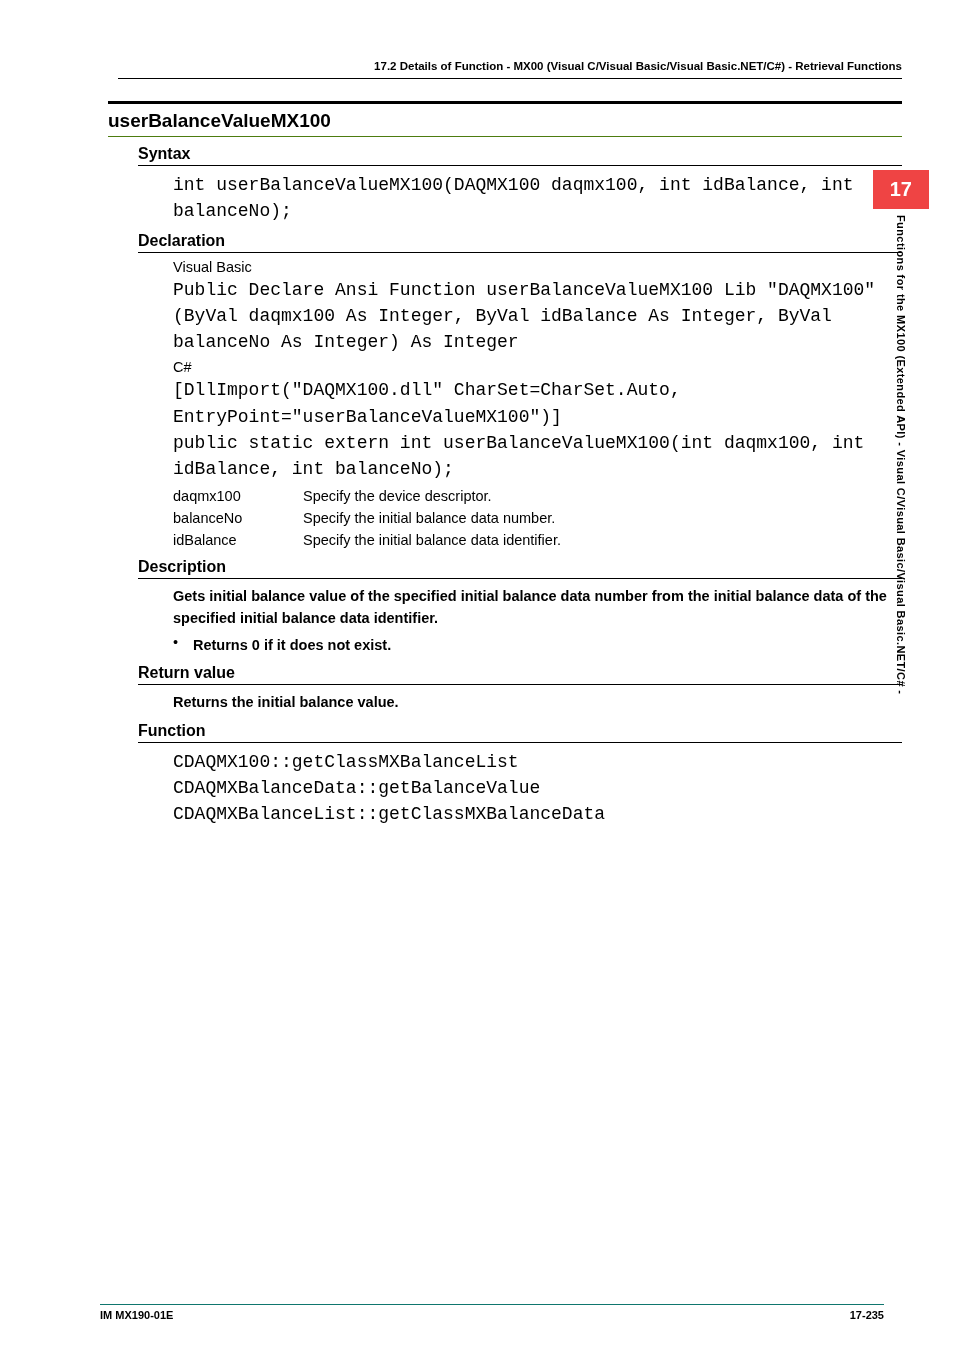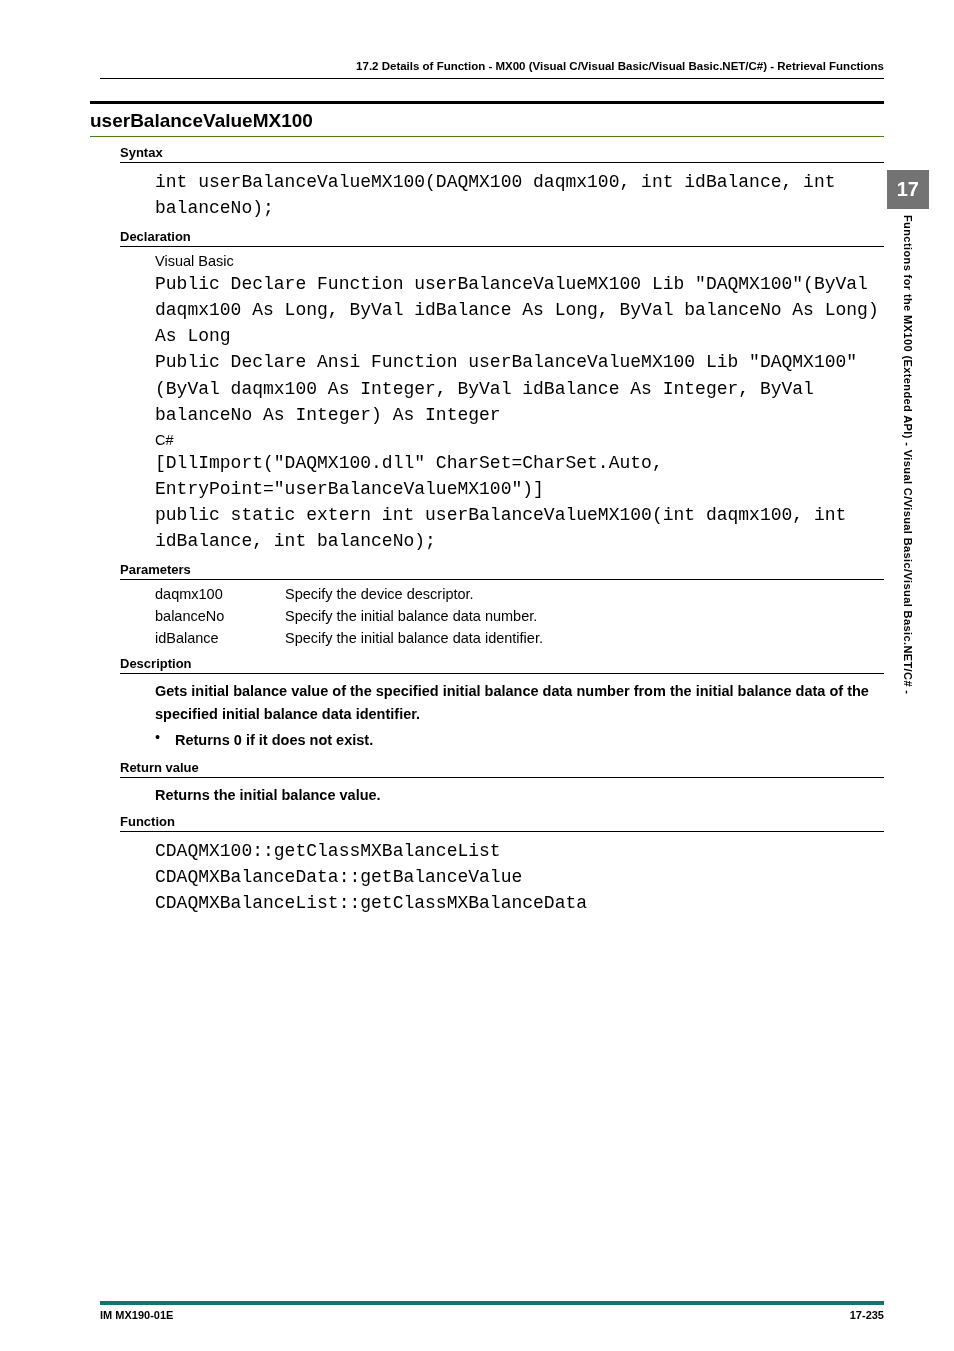--- a/index.html
+++ b/index.html
@@ -6,40 +6,41 @@
   body {
     font-family: Arial, Helvetica, sans-serif;
     font-size: 14px;
     width: 954px;
     height: 1351px;
     position: relative;
     background: #fff;
     color: #000;
   }
   .page {
-    padding: 60px 70px 30px 100px;
+    padding: 60px 52px 30px 100px;
+    margin-left: 18px;
   }
   .top-header {
     font-size: 11.5px;
     font-weight: bold;
     text-align: right;
     border-bottom: 1px solid #000;
     padding-bottom: 6px;
     margin-bottom: 22px;
   }
   .fn-title {
     font-size: 19px;
     font-weight: bold;
     border-top: 3px solid #000;
     border-bottom: 1px solid #4d7c0f;
     padding: 6px 0 4px 0;
     margin-left: -10px;
   }
   .section-h {
-    font-size: 13px;
+    font-size: 16px;
     font-weight: bold;
     border-bottom: 1px solid #000;
     padding: 4px 0 2px 0;
     margin-top: 4px;
     margin-left: 20px;
   }
   .body-block {
     margin-left: 55px;
     margin-top: 6px;
     margin-bottom: 2px;
@@ -82,40 +83,40 @@
   }
   .side-tab {
     position: absolute;
     right: 25px;
     top: 170px;
     display: flex;
     flex-direction: column;
     align-items: center;
   }
   .side-tab-box {
-    background: #737373;
+    background: #ef4444;
     color: #fff;
     font-size: 20px;
     font-weight: bold;
-    padding: 8px 10px;
+    padding: 8px 17px;
     margin-bottom: 6px;
   }
   .side-tab-text {
     writing-mode: vertical-rl;
     text-orientation: mixed;
     font-size: 11px;
     font-weight: bold;
     letter-spacing: 0.4px;
   }
   .footer {
     position: absolute;
     bottom: 30px;
     left: 100px;
     right: 70px;
-    border-top: 4px solid #0f766e;
+    border-top: 1px solid #0f766e;
     padding-top: 4px;
     display: flex;
     justify-content: space-between;
     font-size: 11px;
     font-weight: bold;
   }
 </style>
 </head>
 <body>
 
@@ -124,28 +125,26 @@
   <div class="top-header">17.2  Details of  Function - MX00 (Visual C/Visual Basic/Visual Basic.NET/C#) - Retrieval Functions</div>
 
   <div class="fn-title">userBalanceValueMX100</div>
 
   <div class="section-h">Syntax</div>
   <div class="body-block code">int userBalanceValueMX100(DAQMX100 daqmx100, int idBalance, int balanceNo);</div>
 
   <div class="section-h">Declaration</div>
   <div class="body-block">
     <div class="sub-label">Visual Basic</div>
-    <div class="code">Public Declare Function userBalanceValueMX100 Lib "DAQMX100"(ByVal daqmx100 As Long, ByVal idBalance As Long, ByVal balanceNo As Long) As Long</div>
     <div class="code">Public Declare Ansi Function userBalanceValueMX100 Lib "DAQMX100"(ByVal daqmx100 As Integer, ByVal idBalance As Integer, ByVal balanceNo As Integer) As Integer</div>
     <div class="sub-label">C#</div>
     <div class="code">[DllImport("DAQMX100.dll" CharSet=CharSet.Auto, EntryPoint="userBalanceValueMX100")]
 public static extern int userBalanceValueMX100(int daqmx100, int idBalance, int balanceNo);</div>
   </div>
 
-  <div class="section-h">Parameters</div>
   <div class="body-block">
     <div class="params-row">
       <div class="params-key">daqmx100</div>
       <div class="params-desc">Specify the device descriptor.</div>
     </div>
     <div class="params-row">
       <div class="params-key">balanceNo</div>
       <div class="params-desc">Specify the initial balance data number.</div>
     </div>
     <div class="params-row">

